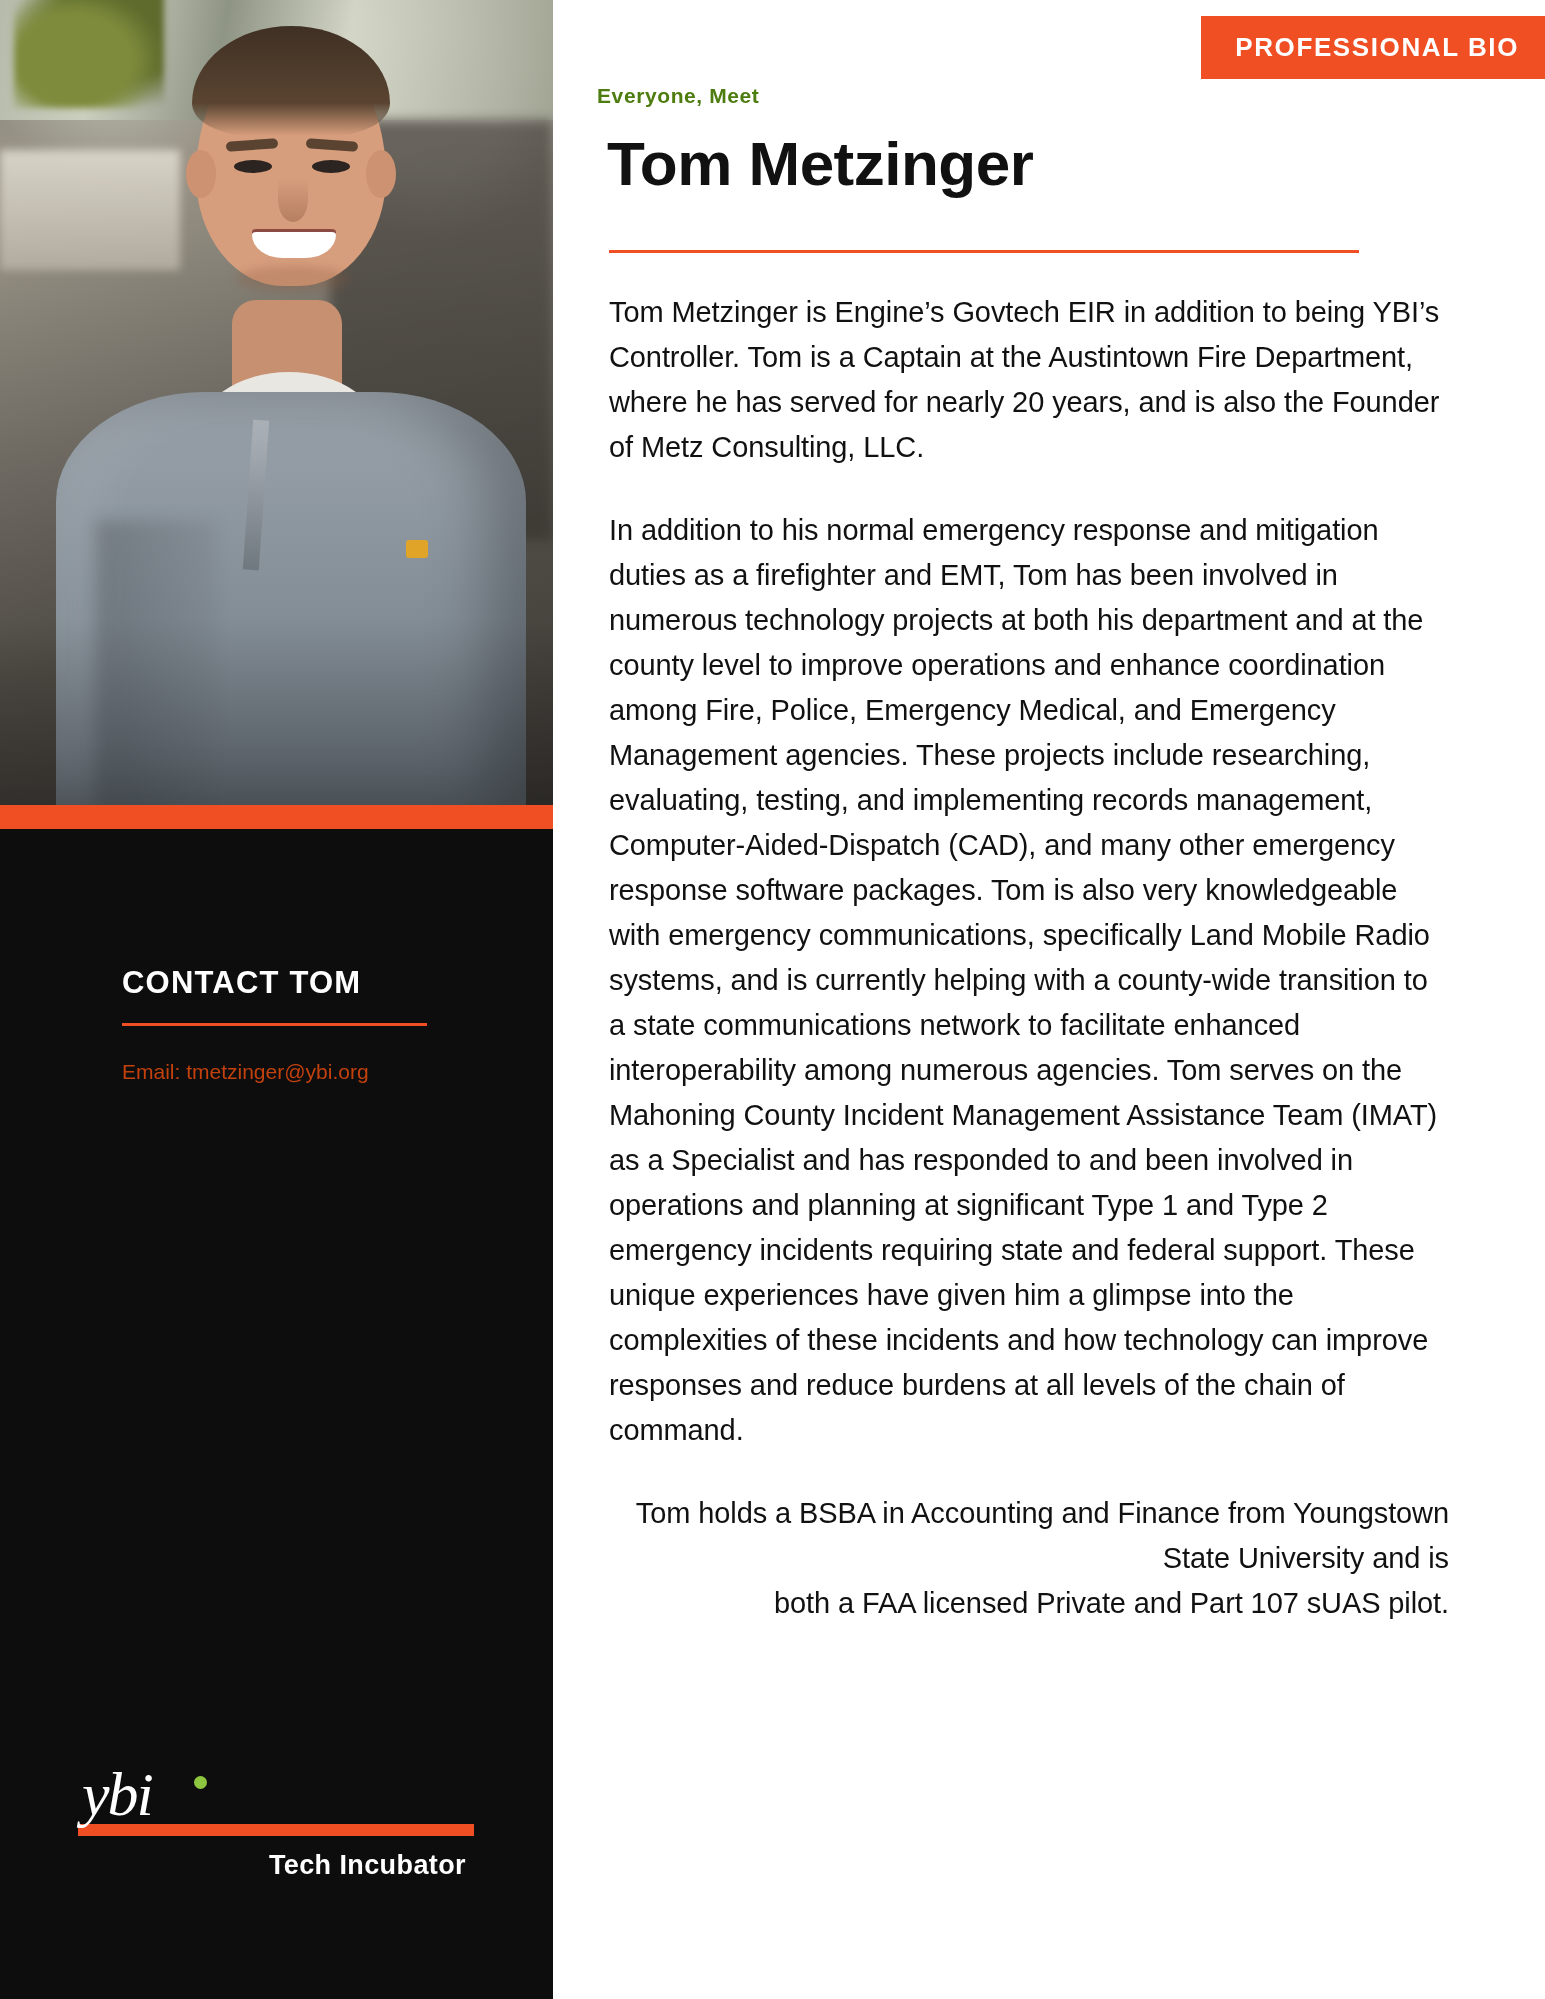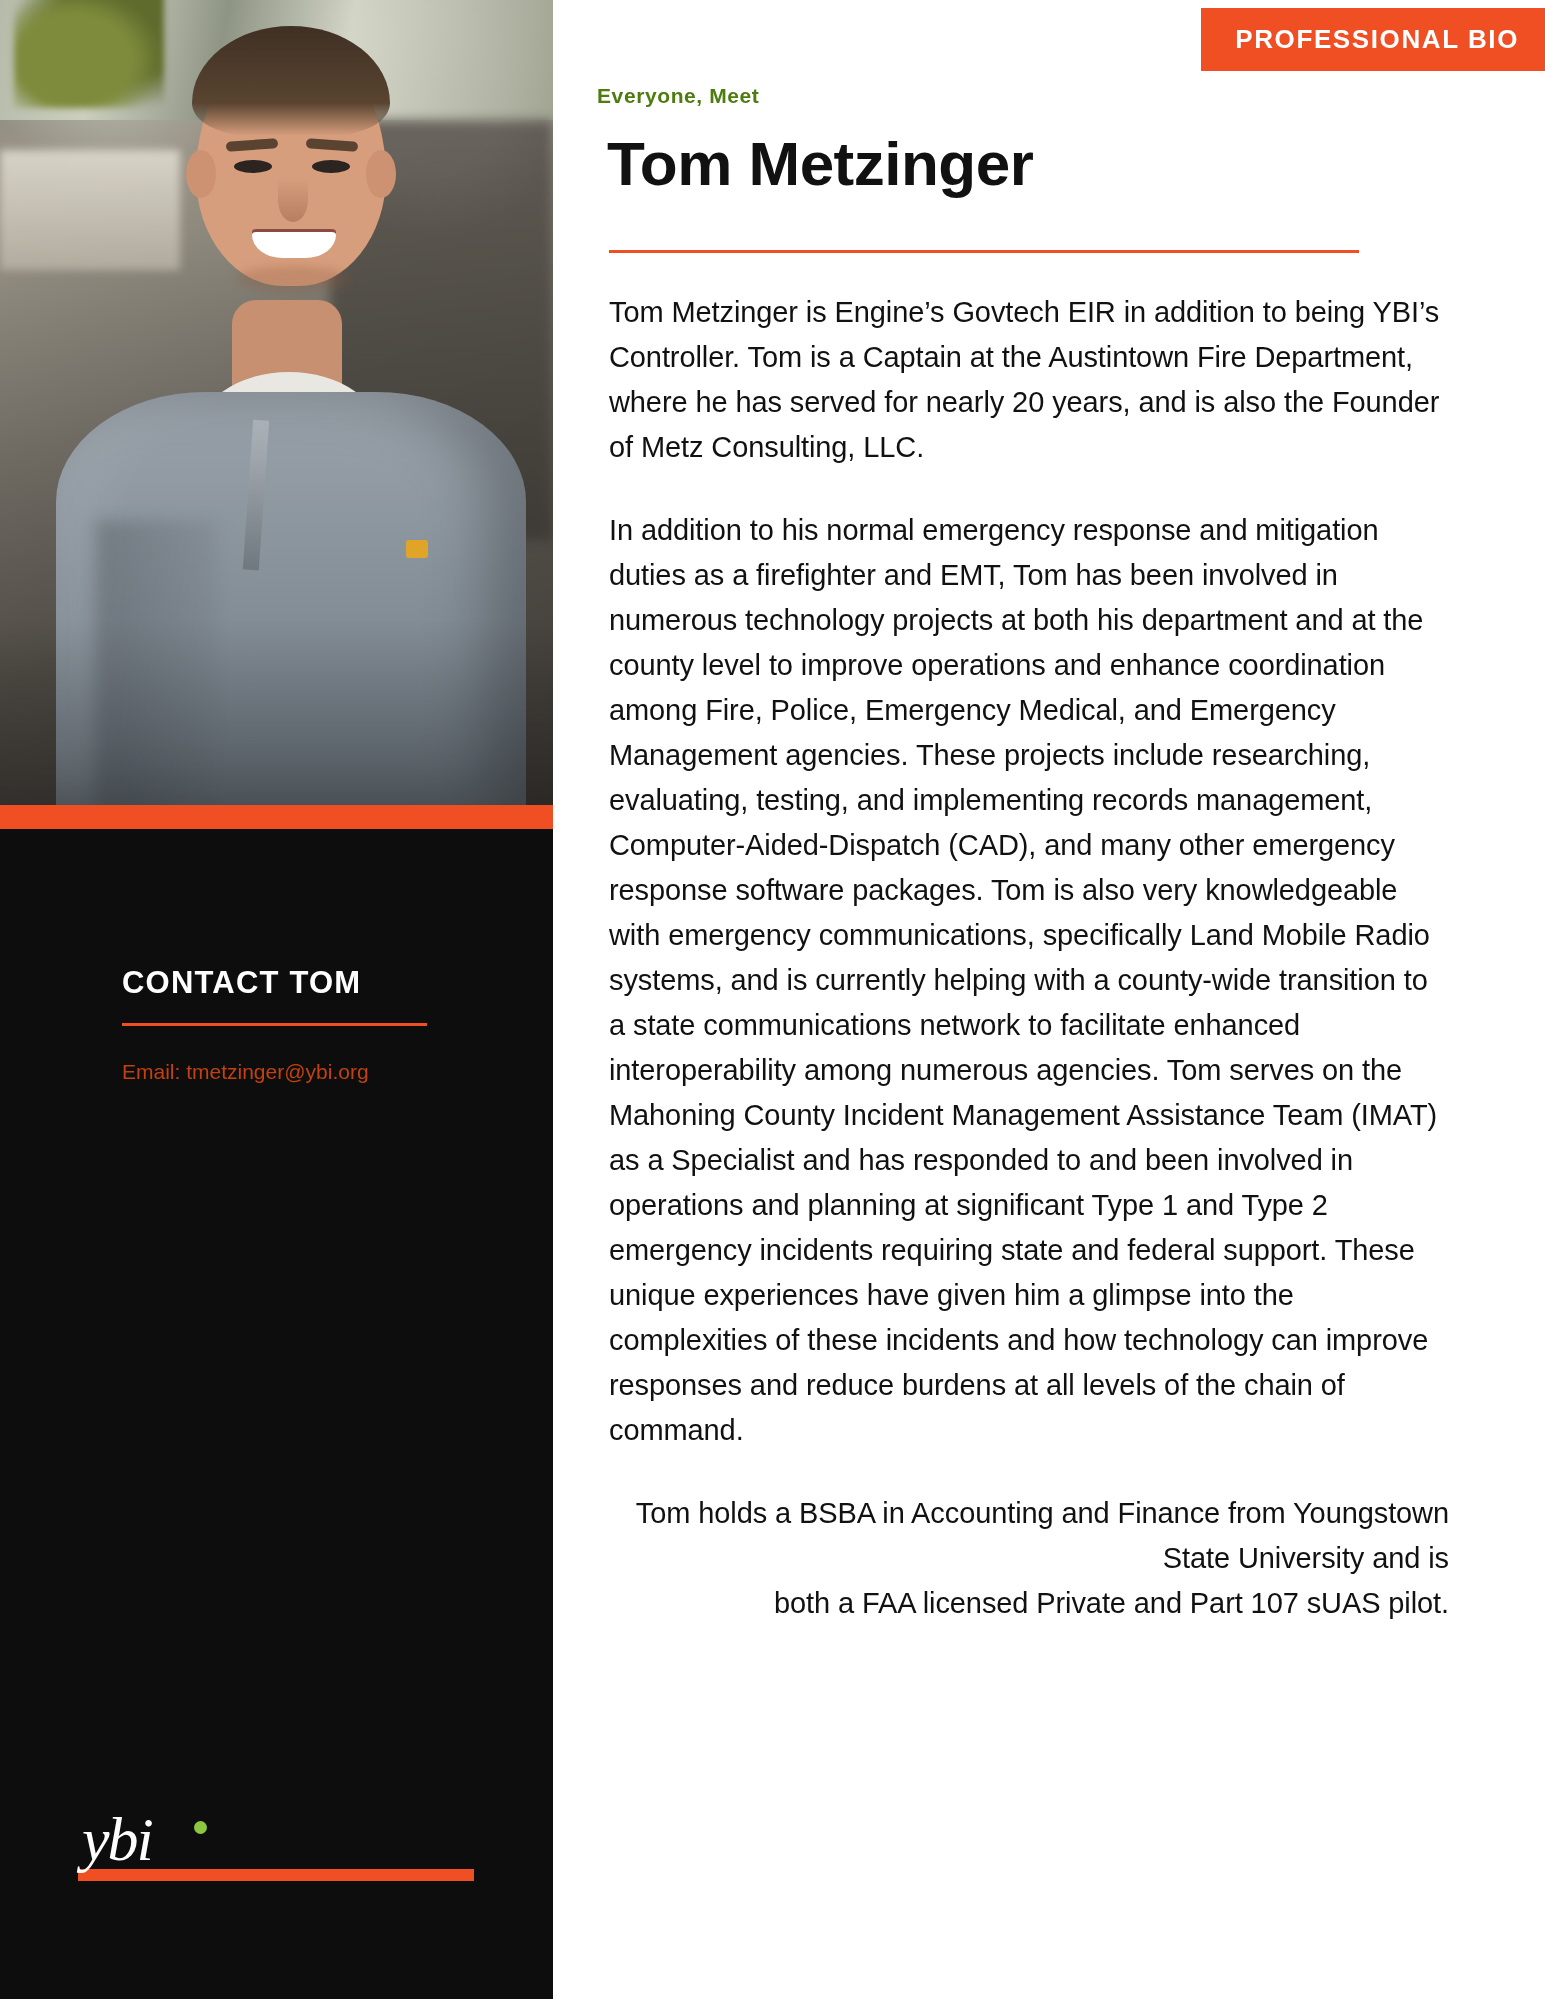--- a/index.html
+++ b/index.html
@@ -236,21 +236,21 @@
 
   
   .right-col {
     position: absolute;
     left: 553px; top: 0;
     width: 992px; height: 1999px;
     background: #ffffff;
   }
   .badge {
     position: absolute;
-    right: 0; top: 8px;
+    right: 0; top: 16px;
     background: #f04e23;
     color: #ffffff;
     font-size: 26px;
     font-weight: bold;
     letter-spacing: 1.6px;
     padding: 16px 26px 16px 34px;
   }
   .eyebrow {
     position: absolute;
     left: 44px; top: 84px;
@@ -330,20 +330,21 @@
       <div class="contact-rule"></div>
       <div class="contact-email">Email: tmetzinger@ybi.org</div>
     </div>
 
     <div class="logo">
       <div class="logo-ybi">
         <span>ybi</span>
         <span class="dot"></span>
       </div>
       <div class="logo-underline"></div>
+      <div class="logo-tagline">Tech Incubator</div>
     </div>
   </div>
 
   <div class="right-col">
     <div class="badge">PROFESSIONAL BIO</div>
     <div class="eyebrow">Everyone, Meet</div>
     <h1 class="name">Tom Metzinger</h1>
     <div class="name-rule"></div>
 
     <div class="bio">

